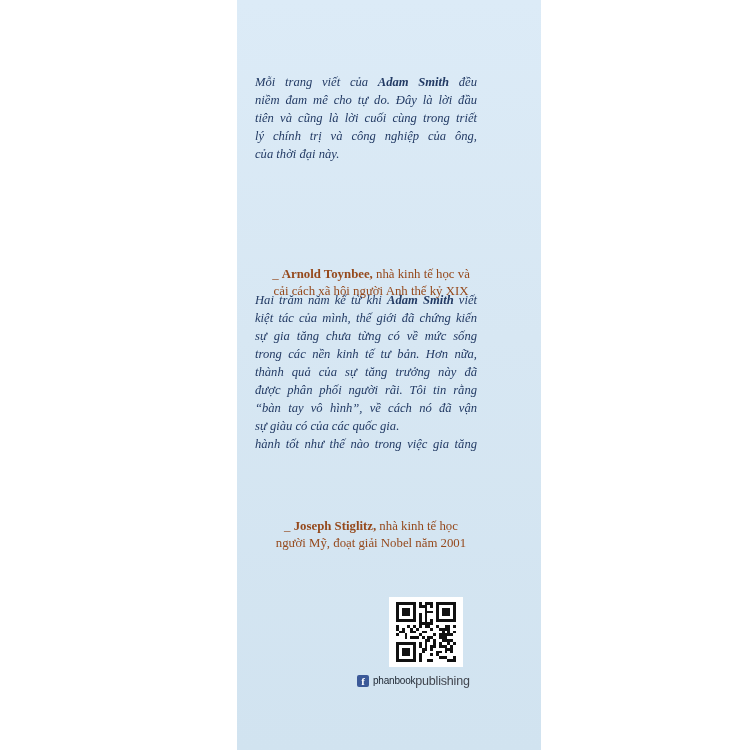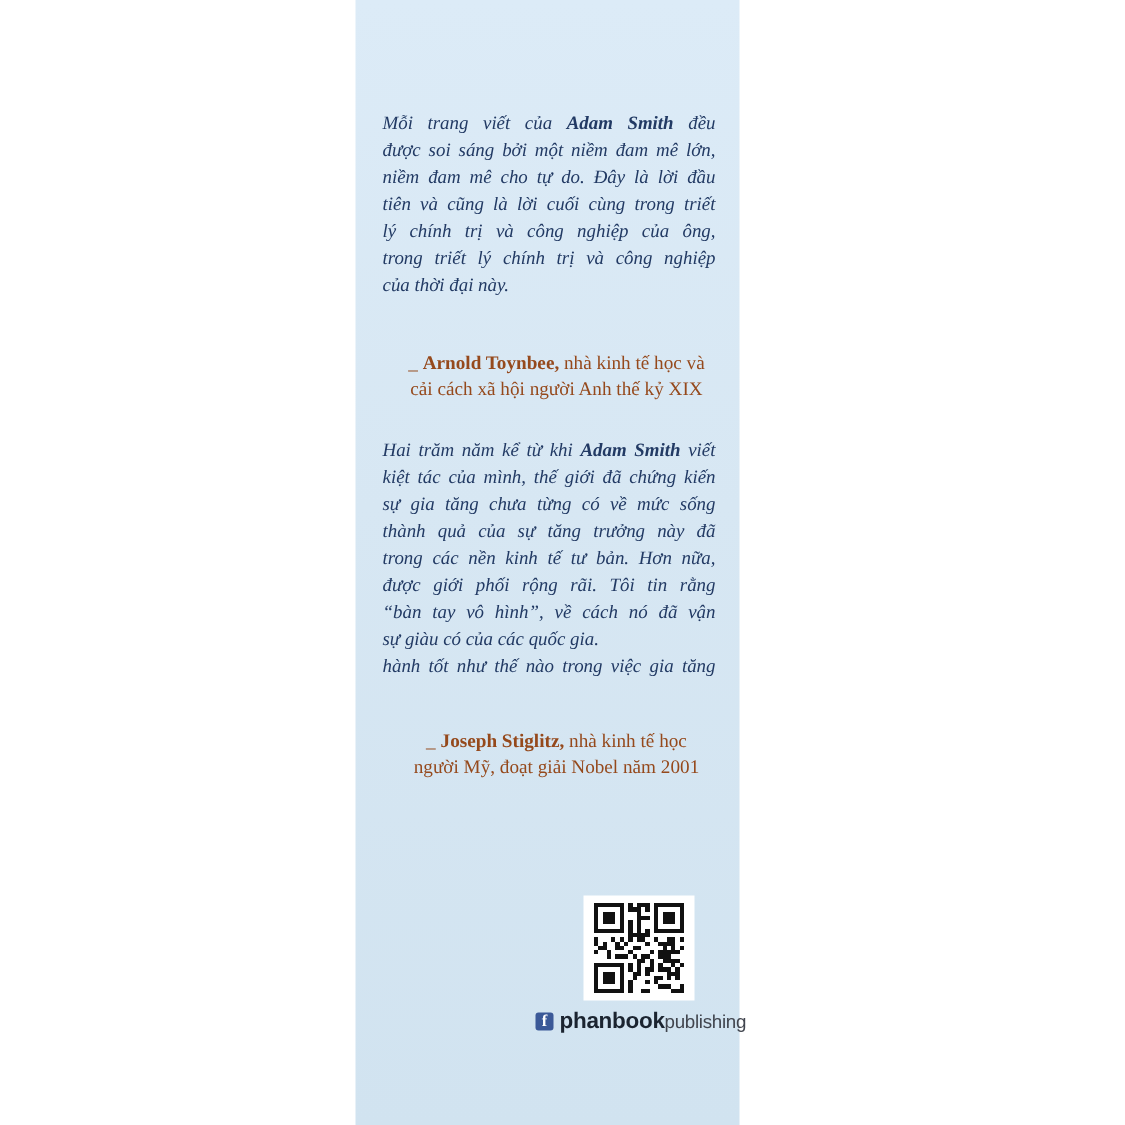--- a/index.html
+++ b/index.html
@@ -6,21 +6,21 @@
   .page {
     position: relative;
     width: 750px; height: 750px;
     background: #ffffff;
     overflow: hidden;
     font-family: "Liberation Serif", serif;
   }
   .panel {
     position: absolute;
     left: 237px; top: 0;
-    width: 256px; height: 750px;
+    width: 304px; height: 750px;
     background: linear-gradient(180deg, #dcebf7 0%, #d7e7f3 45%, #d1e3f0 100%);
   }
   .quote {
     position: absolute;
     left: 18px; width: 222px;
     font-family: "Liberation Serif", serif;
     font-style: italic;
     font-size: 12.6px;
     line-height: 18px;
     color: #223a64;
@@ -32,20 +32,21 @@
   .attrib {
     position: absolute;
     left: 18px; width: 222px;
     padding-left: 10px;
     box-sizing: border-box;
     text-align: center;
     font-family: "Liberation Serif", serif;
     font-size: 12.8px;
     line-height: 16.5px;
     color: #95491c;
+    margin-top: 32px;
   }
   .a1 { top: 234px; }
   .a2 { top: 486px; }
   .qr-pad {
     position: absolute;
     left: 152px; top: 597px;
     width: 74px; height: 70px;
     background: #ffffff;
     display: flex; align-items: center; justify-content: center;
   }
@@ -65,51 +66,49 @@
     color: #ffffff;
     font-family: "Liberation Serif", serif;
     font-weight: bold;
     font-size: 11px;
     line-height: 12px;
     text-align: center;
     display: inline-block;
     margin-right: 4px;
     overflow: hidden;
   }
-  .brand-bold  { font-weight: bold; font-size: 15px; color: #1b2430; letter-spacing: -0.2px; }
+  .brand-bold  { font-weight: normal; font-size: 10px; color: #1b2430; letter-spacing: -0.2px; }
   .brand-light { font-weight: normal; font-size: 12.5px; color: #41454e; letter-spacing: -0.2px; }
 </style>
 </head>
 <body>
 
 <div class="page">
   <div class="panel">
 
     <div class="quote q1">
         <div class="ln">Mỗi trang viết của <b>Adam Smith</b> đều</div>
-        <div class="ln">được soi sáng bởi một niềm đam mê lớn,</div>
         <div class="ln">niềm đam mê cho tự do. Đây là lời đầu</div>
         <div class="ln">tiên và cũng là lời cuối cùng trong triết</div>
         <div class="ln">lý chính trị và công nghiệp của ông,</div>
-        <div class="ln">trong triết lý chính trị và công nghiệp</div>
         <div class="ln last">của thời đại này.</div>
       </div>
 
     <div class="attrib a1">
         <div class="ln">_ <b>Arnold Toynbee,</b> nhà kinh tế học và</div>
         <div class="ln last">cải cách xã hội người Anh thế kỷ XIX</div>
       </div>
 
     <div class="quote q2">
         <div class="ln">Hai trăm năm kể từ khi <b>Adam Smith</b> viết</div>
         <div class="ln">kiệt tác của mình, thế giới đã chứng kiến</div>
         <div class="ln">sự gia tăng chưa từng có về mức sống</div>
+        <div class="ln">trong các nền kinh tế tư bản. Hơn nữa,</div>
         <div class="ln">thành quả của sự tăng trưởng này đã</div>
-        <div class="ln">trong các nền kinh tế tư bản. Hơn nữa,</div>
-        <div class="ln">được giới phối rộng rãi. Tôi tin rằng</div>
+        <div class="ln">được phân phối người rãi. Tôi tin rằng</div>
         <div class="ln">“bàn tay vô hình”, về cách nó đã vận</div>
         <div class="ln last">sự giàu có của các quốc gia.</div>
         <div class="ln">hành tốt như thế nào trong việc gia tăng</div>
       </div>
 
     <div class="attrib a2">
         <div class="ln">_ <b>Joseph Stiglitz,</b> nhà kinh tế học</div>
         <div class="ln last">người Mỹ, đoạt giải Nobel năm 2001</div>
       </div>
 

